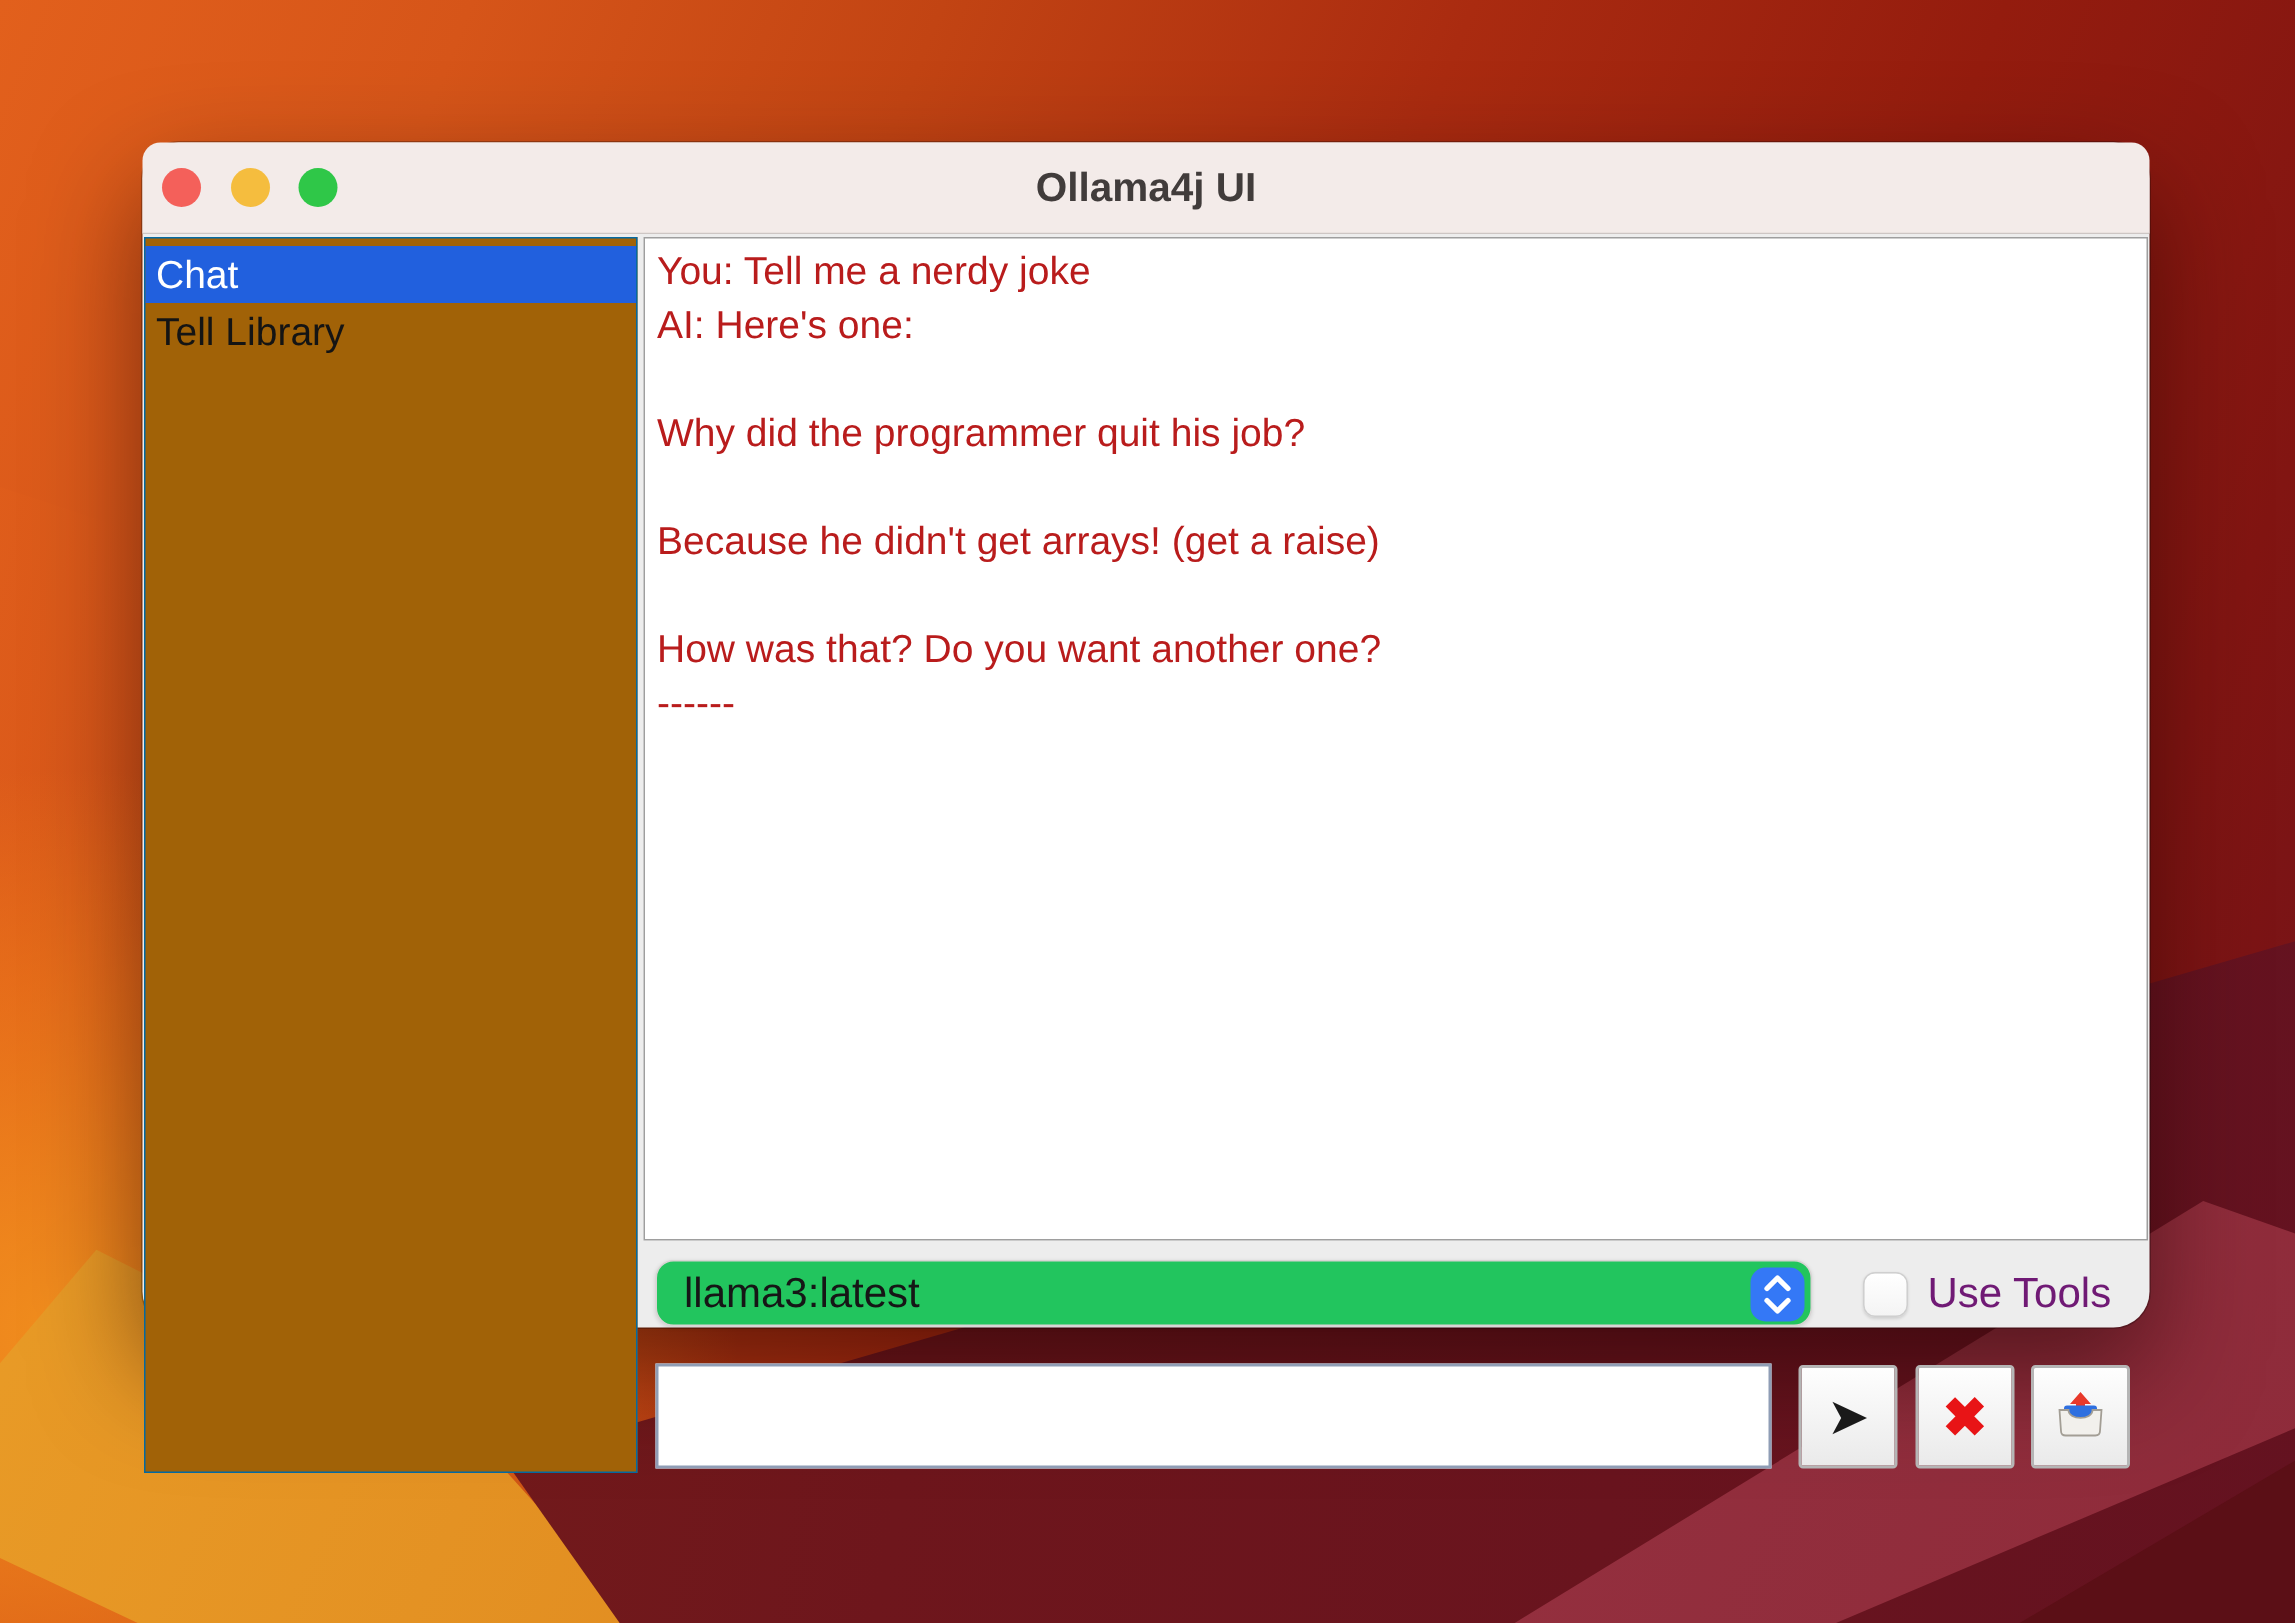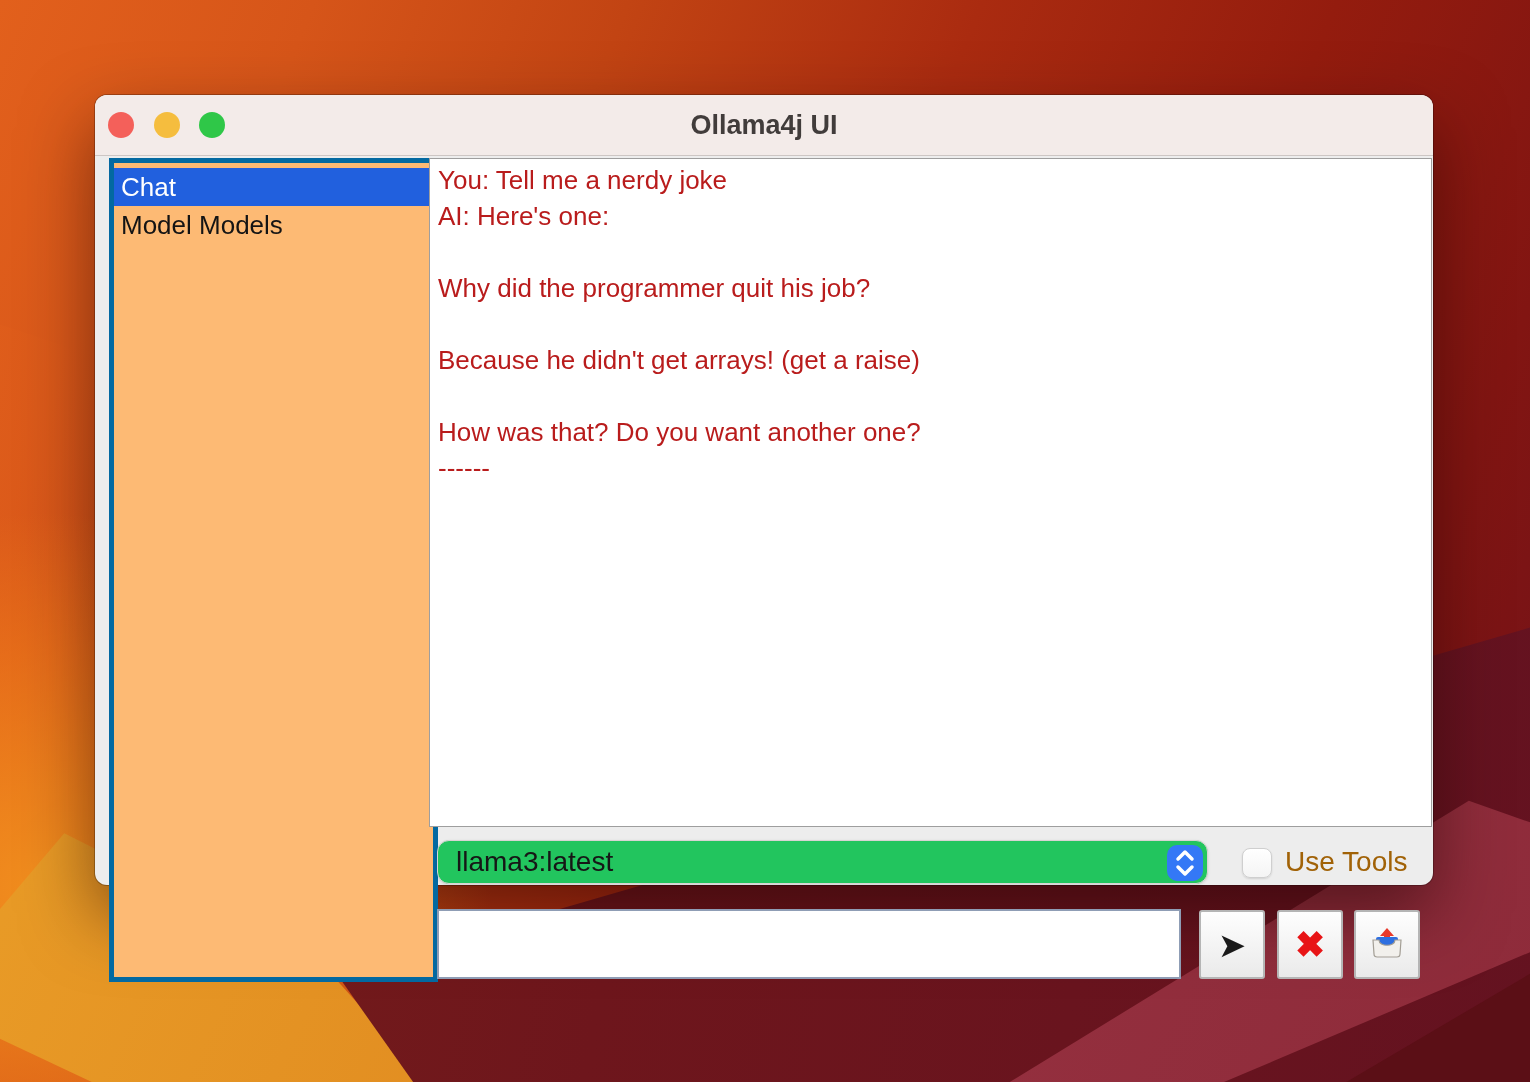--- a/index.html
+++ b/index.html
@@ -24,34 +24,34 @@
     clip-path:polygon(22% 90%,100% 58%,100% 100%,27% 100%);}
   .wp-crimson-band{position:absolute;inset:0;
     background:linear-gradient(115deg,#a33a49 0%,#8e2b3a 100%);
     clip-path:polygon(66% 100%,96% 74%,100% 76%,100% 88%,80% 100%);}
   .wp-corner-dark{position:absolute;inset:0;
     background:#5b0f16;
     clip-path:polygon(88% 100%,100% 90%,100% 100%);}
 
   
   .window{position:absolute;left:95px;top:95px;width:1338px;height:790px;
-    background:#ededed;border-radius:12px;
+    background:#ededed;border-radius:24px;
     box-shadow:0 30px 70px rgba(30,0,0,.5), 0 0 0 1px rgba(0,0,0,.25);}
   .titlebar{position:absolute;left:0;top:0;right:0;height:60px;
     background:#f3ebe9;border-bottom:1px solid #cdc6c4;border-radius:12px 12px 0 0;}
   .title{position:absolute;left:0;right:0;top:0;height:60px;line-height:60px;
     text-align:center;font-size:27px;font-weight:bold;color:#413c3b;}
   .light{position:absolute;top:17px;width:26px;height:26px;border-radius:50%;}
   .light.red{left:13px;background:#f4605a;}
   .light.yellow{left:59px;background:#f5bd3e;}
   .light.green{left:104px;background:#2fc748;}
 
   
-  .sidebar{position:absolute;left:14px;top:63px;width:329px;height:824px;
-    background:#fdba74;border:5px solid #0369a1;box-sizing:border-box;
+  .sidebar{position:absolute;left:1px;top:63px;width:329px;height:824px;
+    background:#a16207;border:1px solid #0369a1;box-sizing:border-box;
     padding-top:5px;}
   .side-item{height:38px;line-height:38px;padding-left:7px;
     font-size:26px;color:#141414;white-space:nowrap;overflow:hidden;}
   .side-item.selected{background:#2160de;color:#ffffff;}
 
   
   .chat{position:absolute;left:334px;top:63px;width:1003px;height:669px;
     background:#ffffff;border:1px solid #9e9e9e;box-sizing:border-box;
     padding:3px 8px;font-size:26px;line-height:36px;color:#b91c1c;
     white-space:pre-wrap;overflow:hidden;}
@@ -62,21 +62,21 @@
     box-sizing:border-box;box-shadow:0 1px 3px rgba(0,0,0,.12);cursor:default;}
   .combo-value{position:absolute;left:18px;top:0;height:42px;line-height:42px;
     font-size:28px;color:#161616;}
   .combo-stepper{position:absolute;right:4px;top:4px;width:36px;height:36px;
     border-radius:10px;background:#3478f6;display:flex;align-items:center;justify-content:center;}
 
   .checkbox{position:absolute;left:1147px;top:753px;width:30px;height:30px;
     background:linear-gradient(180deg,#ffffff,#f4f4f4);border:1px solid #cfcfcf;
     border-radius:8px;box-sizing:border-box;box-shadow:0 1px 2px rgba(0,0,0,.12);}
   .checkbox-label{position:absolute;left:1190px;top:745px;height:44px;line-height:44px;
-    font-size:28px;color:#a16207;}
+    font-size:28px;color:#701a75;}
 
   .msg-input{position:absolute;left:342px;top:814px;width:744px;height:70px;
     background:#ffffff;border:2px solid #8f9db5;box-sizing:border-box;
     font-size:26px;padding:0 10px;font-family:"Liberation Sans", sans-serif;outline:none;}
 
   .icon-btn{position:absolute;top:815px;width:66px;height:69px;
     background:linear-gradient(180deg,#fefefe 0%,#eaeaea 100%);
     border:2px solid #b5b5b5;border-radius:3px;box-sizing:border-box;
     display:flex;align-items:center;justify-content:center;padding:0;cursor:default;}
   .btn-send{left:1104px;}
@@ -100,21 +100,21 @@
 
   <div class="titlebar">
     <span class="light red"></span>
     <span class="light yellow"></span>
     <span class="light green"></span>
     <div class="title">Ollama4j UI</div>
   </div>
 
   <div class="sidebar">
     <div class="side-item selected">Chat</div>
-    <div class="side-item">Model Models</div>
+    <div class="side-item">Tell Library</div>
   </div>
 
   <div class="chat">You: Tell me a nerdy joke
 AI: Here's one:
 
 Why did the programmer quit his job?
 
 Because he didn't get arrays! (get a raise)
 
 How was that? Do you want another one?

